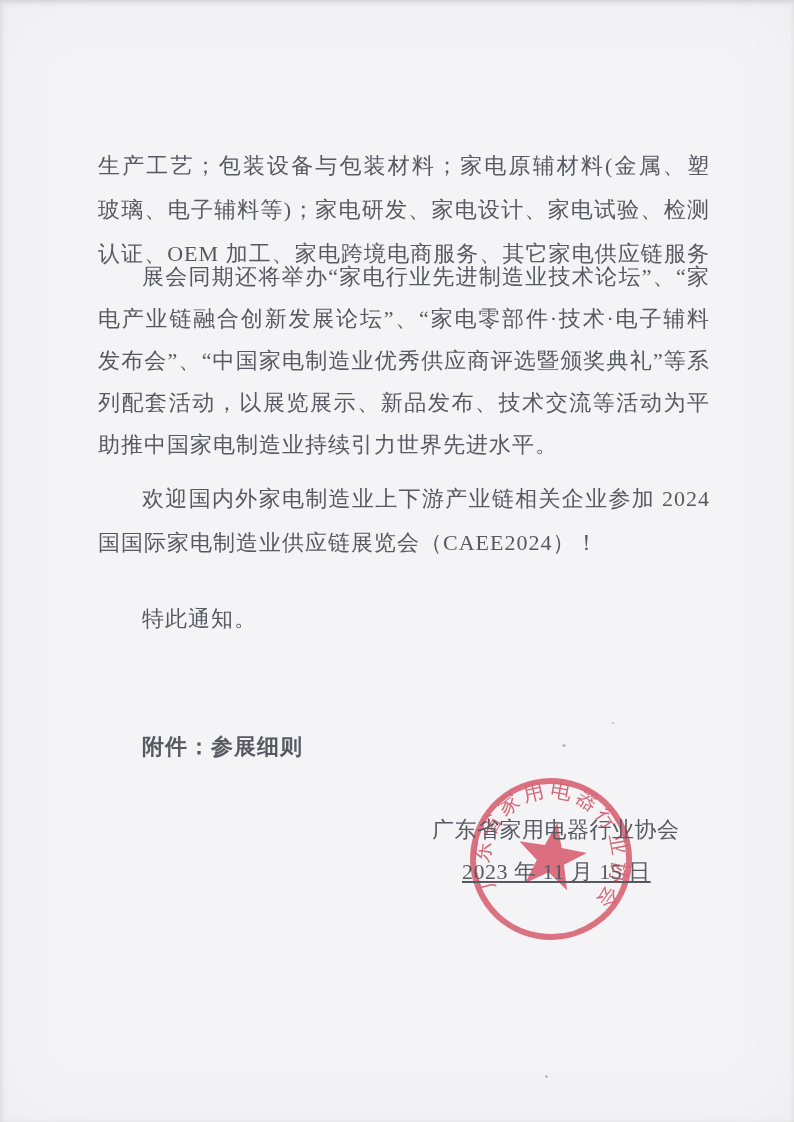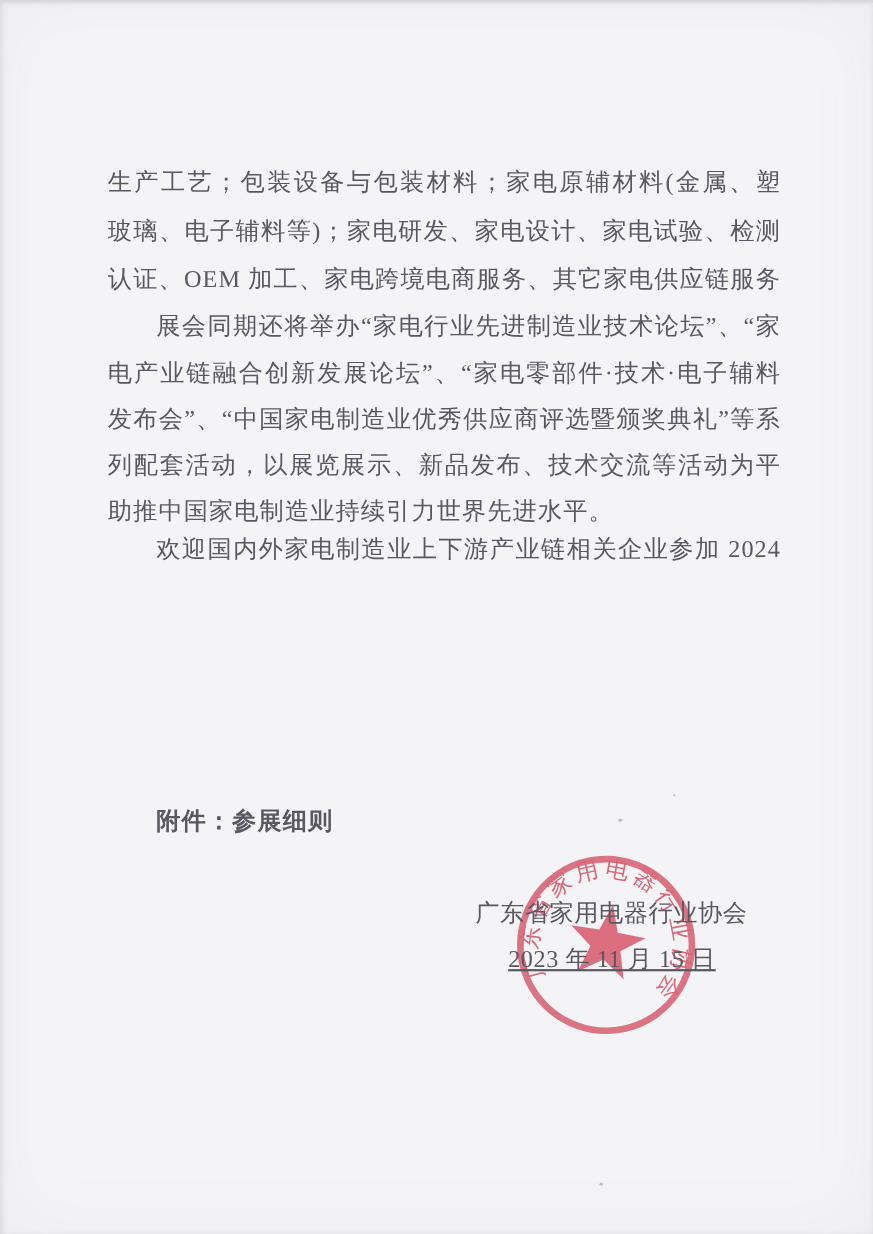--- a/index.html
+++ b/index.html
@@ -75,32 +75,36 @@
 <body>
 
 <div class="page">
 
   <div class="textblock" style="top:144px;">
     <div class="line fill">生产工艺；包装设备与包装材料；家电原辅材料(金属、塑料、</div>
     <div class="line fill">玻璃、电子辅料等)；家电研发、家电设计、家电试验、检测与</div>
     <div class="line fill">认证、OEM 加工、家电跨境电商服务、其它家电供应链服务商等。</div>
   </div>
 
-  <div class="textblock p2" style="top:276px;">
+  <div class="textblock p2" style="top:256px;">
     <div class="line fill indent">展会同期还将举办“家电行业先进制造业技术论坛”、“家</div>
     <div class="line fill">电产业链融合创新发展论坛”、“家电零部件·技术·电子辅料等</div>
     <div class="line fill">发布会”、“中国家电制造业优秀供应商评选暨颁奖典礼”等系</div>
     <div class="line fill">列配套活动，以展览展示、新品发布、技术交流等活动为平台，</div>
     <div class="line">助推中国家电制造业持续引力世界先进水平。</div>
   </div>
 
   <div class="textblock" style="top:477px;">
     <div class="line fill indent">欢迎国内外家电制造业上下游产业链相关企业参加 2024 中</div>
+    <div class="line">国国际家电制造业供应链展览会（CAEE2024）！</div>
   </div>
 
+  <div class="textblock" style="top:597px;">
+    <div class="line indent">特此通知。</div>
+  </div>
 
   <div class="textblock" style="top:725px;font-weight:bold;">
     <div class="line indent">附件：参展细则</div>
   </div>
 
   <div class="seal">
     <svg width="212" height="212" viewBox="0 0 212 212" xmlns="http://www.w3.org/2000/svg" xmlns:xlink="http://www.w3.org/1999/xlink">
       <defs>
         <path id="sealArc" d="M 56.5 143.3 A 62 62 0 1 1 155.5 143.3" fill="none"></path>
       </defs>

